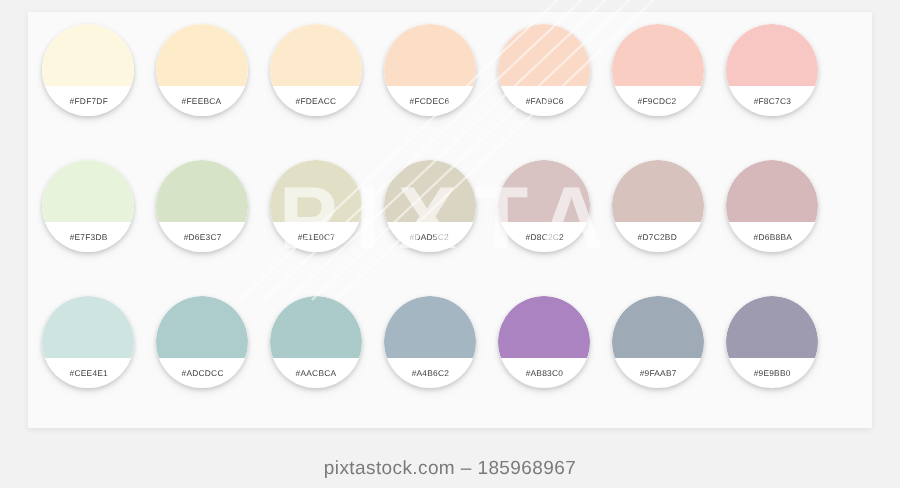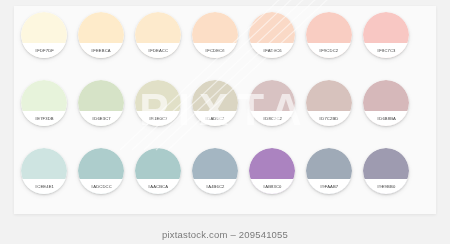--- a/index.html
+++ b/index.html
@@ -244,14 +244,14 @@
         <line x1="300" y1="-20" x2="120" y2="150"></line>
         <line x1="312" y1="-20" x2="132" y2="150"></line>
         <line x1="324" y1="-20" x2="144" y2="150"></line>
         <line x1="336" y1="-20" x2="156" y2="150"></line>
         <line x1="348" y1="-20" x2="168" y2="150"></line>
       </g>
     </svg>
     <div class="wm-text">PIXTA</div>
   </div>
 
-  <div class="footer">pixtastock.com – 209541055</div>
+  <div class="footer">pixtastock.com – 185968967</div>
 </div>
 
 </body></html>

